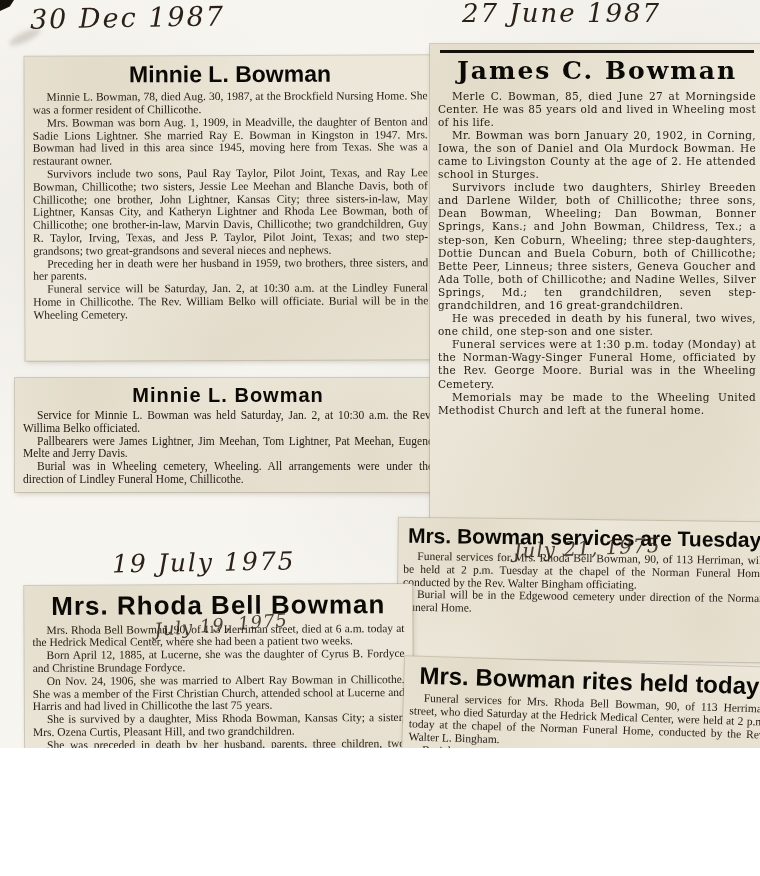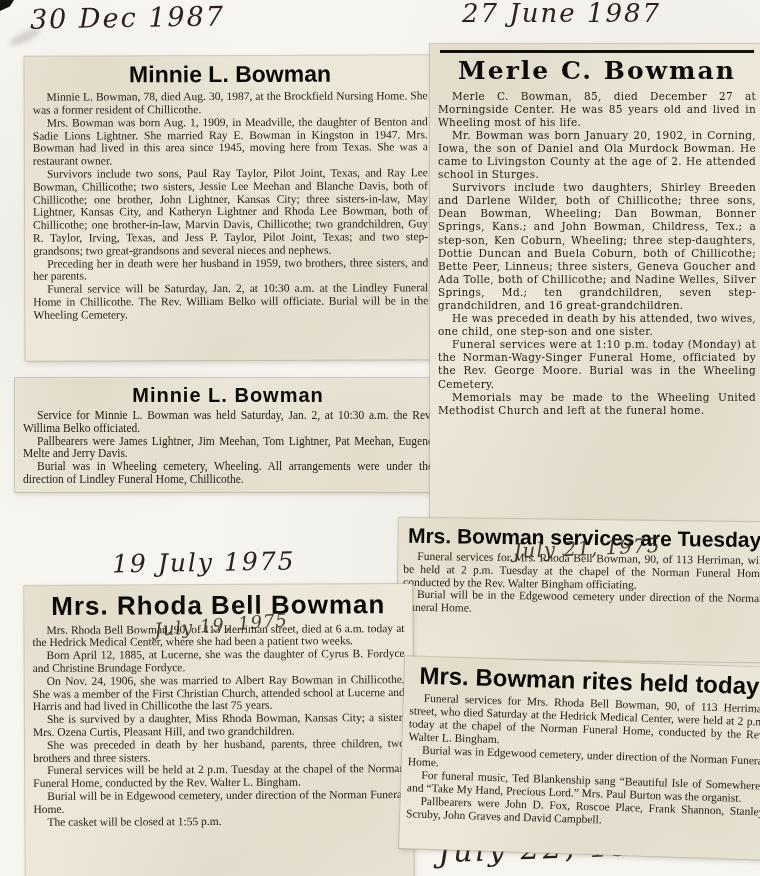--- a/index.html
+++ b/index.html
@@ -1,17 +1,17 @@
 <!DOCTYPE html>
 <html><head>
 <meta charset="utf-8">
 <style>
   html,body { margin:0; padding:0; }
   .page {
-    position:relative; width:760px; height:876px; overflow:hidden;
+    position:relative; width:760px; height:748px; overflow:hidden;
     background-color:#f7f5f0;
     background-image:
       radial-gradient(circle at 12% 30%, rgba(150,145,130,0.10), transparent 30%),
       radial-gradient(circle at 60% 62%, rgba(150,145,130,0.08), transparent 35%),
       radial-gradient(circle at 90% 12%, rgba(150,145,130,0.07), transparent 30%);
     font-family:"Liberation Serif", serif;
     color:#221a12;
   }
   .clipping {
     position:absolute;
@@ -69,26 +69,26 @@
 
   <div class="clipping body-text" style="left:15px; top:378px; width:410px; height:102px;">
     <h2 class="headline-sans" style="font-size:20px; letter-spacing:1px;">Minnie L. Bowman</h2>
     <p>Service for Minnie L. Bowman was held Saturday, Jan. 2, at 10:30 a.m. the Rev. Willima Belko officiated.</p>
     <p>Pallbearers were James Lightner, Jim Meehan, Tom Lightner, Pat Meehan, Eugene Melte and Jerry Davis.</p>
     <p>Burial was in Wheeling cemetery, Wheeling. All arrangements were under the direction of Lindley Funeral Home, Chillicothe.</p>
   </div>
 
   <div class="clipping merle-body" style="left:430px; top:44px; width:318px; height:478px;">
     <div class="black-rule"></div>
-    <h2 class="headline-serif" style="font-size:25px;">Merle C. Bowman</h2>
-    <p>Merle C. Bowman, 85, died December 27 at Morningside Center. He was 85 years old and lived in Wheeling most of his life.</p>
+    <h2 class="headline-serif" style="font-size:25px;">James C. Bowman</h2>
+    <p>Merle C. Bowman, 85, died June 27 at Morningside Center. He was 85 years old and lived in Wheeling most of his life.</p>
     <p>Mr. Bowman was born January 20, 1902, in Corning, Iowa, the son of Daniel and Ola Murdock Bowman. He came to Livingston County at the age of 2. He attended school in Sturges.</p>
     <p>Survivors include two daughters, Shirley Breeden and Darlene Wilder, both of Chillicothe; three sons, Dean Bowman, Wheeling; Dan Bowman, Bonner Springs, Kans.; and John Bowman, Childress, Tex.; a step-son, Ken Coburn, Wheeling; three step-daughters, Dottie Duncan and Buela Coburn, both of Chillicothe; Bette Peer, Linneus; three sisters, Geneva Goucher and Ada Tolle, both of Chillicothe; and Nadine Welles, Silver Springs, Md.; ten grandchildren, seven step-grandchildren, and 16 great-grandchildren.</p>
-    <p>He was preceded in death by his attended, two wives, one child, one step-son and one sister.</p>
-    <p>Funeral services were at 1:10 p.m. today (Monday) at the Norman-Wagy-Singer Funeral Home, officiated by the Rev. George Moore. Burial was in the Wheeling Cemetery.</p>
+    <p>He was preceded in death by his funeral, two wives, one child, one step-son and one sister.</p>
+    <p>Funeral services were at 1:30 p.m. today (Monday) at the Norman-Wagy-Singer Funeral Home, officiated by the Rev. George Moore. Burial was in the Wheeling Cemetery.</p>
     <p>Memorials may be made to the Wheeling United Methodist Church and left at the funeral home.</p>
   </div>
 
   <div class="clipping body-text" style="left:398px; top:520px; width:362px; height:128px; transform:rotate(0.7deg); padding-left:5px;">
     <h2 class="headline-sans" style="font-size:21px; white-space:nowrap;">Mrs. Bowman services are Tuesday</h2>
     <div class="handwriting overlay-hand" style="left:115px; top:22px; font-size:20px; transform:rotate(-3deg);">July 21, 1975</div>
     <p>Funeral services for Mrs. Rhoda Bell Bowman, 90, of 113 Herriman, will be held at 2 p.m. Tuesday at the chapel of the Norman Funeral Home conducted by the Rev. Walter Bingham officiating.</p>
     <p>Burial will be in the Edgewood cemetery under direction of the Norman Funeral Home.</p>
   </div>
 

